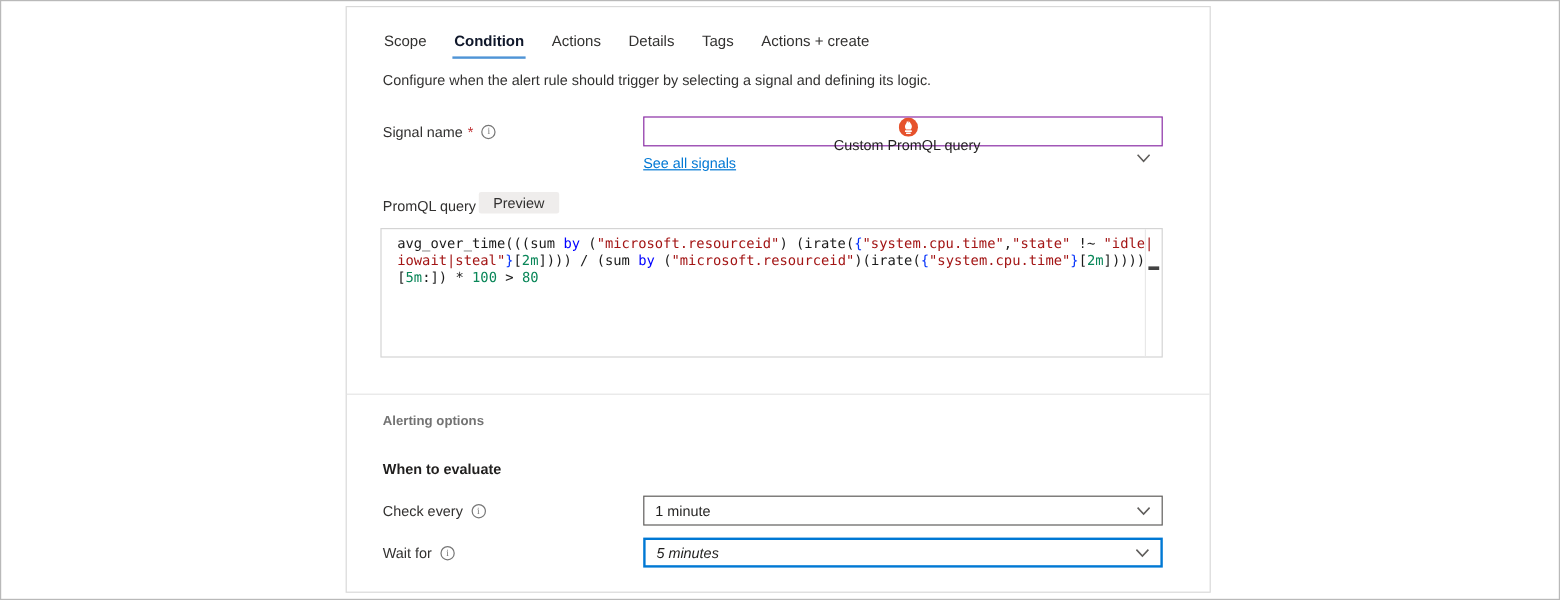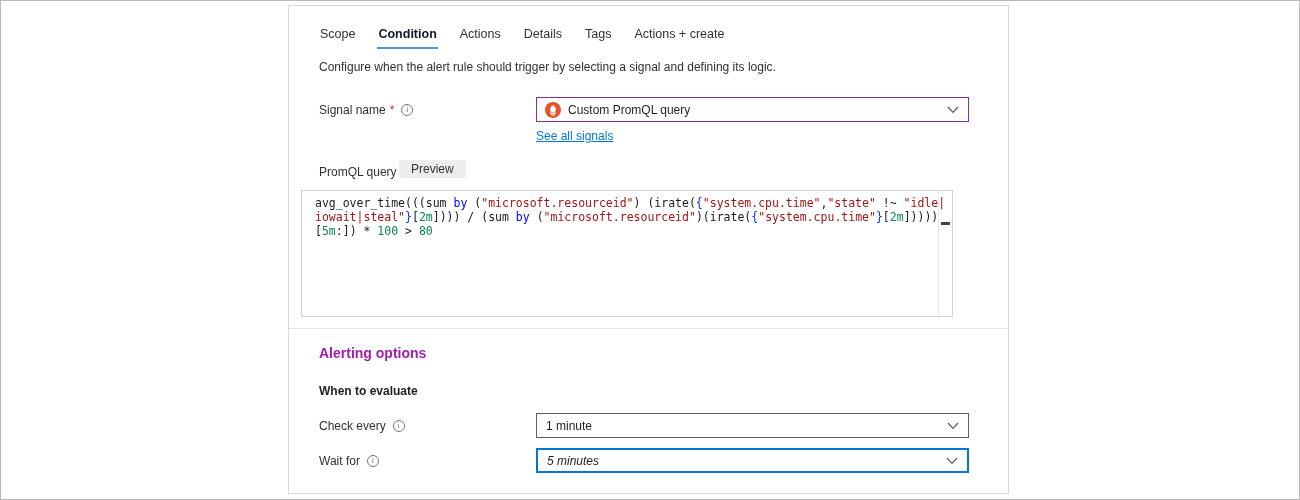--- a/index.html
+++ b/index.html
@@ -23,42 +23,42 @@
   
   .label{position:absolute;left:30px;font-size:12px;color:#323130;display:flex;align-items:center;height:25px;justify-content:flex-end;}
   .req{color:var(--req);margin-left:4px;}
   .info-icon{width:12px;height:12px;border:1px solid #767676;border-radius:50%;margin-left:7px;
              display:inline-flex;align-items:center;justify-content:center;
              font-size:8px;line-height:1;color:#767676;font-family:"Liberation Serif",serif;cursor:default;}
   .field{position:absolute;left:247px;width:433px;height:25px;background:#fff;display:flex;
          align-items:center;border:1px solid #605e5c;cursor:pointer;}
   .field-value{font-size:12px;color:#201f1e;margin-left:9px;white-space:nowrap;}
   .chevron{margin-left:auto;margin-right:9px;display:flex;align-items:center;}
-  .signal-field{border:1px solid var(--dirty);}
+  .signal-field{border:1px solid var(--dirty);flex-direction:column;}
   .focused-field{border:2px solid var(--focus);font-style:italic;}
   .prom-icon{width:16px;height:16px;margin-left:8px;display:inline-flex;flex:none;}
   .prom-icon + .field-value{margin-left:7px;}
   .see-all{position:absolute;left:247px;top:123px;font-size:12px;color:var(--link);
            text-decoration:underline;cursor:pointer;}
   .preview-btn{position:absolute;left:110px;top:154px;height:18px;padding:0 12px;border:none;
                background:#efedec;color:#323130;font-size:12px;font-family:inherit;
                border-radius:2px;cursor:pointer;}
   
-  .editor{position:absolute;left:12px;top:184px;width:652px;height:127px;background:#fff;
+  .editor{position:absolute;left:28px;top:184px;width:652px;height:108px;background:#fff;
           border:1px solid #d4d4d4;cursor:text;}
   .code{position:absolute;left:0;top:5px;right:14px;bottom:0;padding-left:13px;
         font-family:"DejaVu Sans Mono",monospace;font-size:11.5px;line-height:14px;color:var(--c-plain);}
   .code-line{white-space:pre;}
   .tk-p{color:var(--c-plain);} .tk-k{color:var(--c-key);} .tk-s{color:var(--c-str);}
   .tk-n{color:var(--c-num);} .tk-b{color:var(--c-brace);}
   .gutter{position:absolute;top:0;bottom:0;right:0;width:14px;border-left:1px solid #e8e8e8;}
   .thumb{position:absolute;right:2px;top:31px;width:9px;height:3px;background:#424242;}
   
   .divider{position:absolute;left:0;width:100%;top:322px;border-top:1px solid #e5e5e5;}
-  .h-alerting{position:absolute;left:30px;top:339px;font-size:14px;font-weight:bold;color:#a21caf;}
+  .h-alerting{position:absolute;left:30px;top:339px;font-size:11px;font-weight:bold;color:#737373;}
   .h-when{position:absolute;left:30px;top:378px;font-size:12px;font-weight:bold;color:#201f1e;}
 </style>
 </head>
 <body>
 
 <div class="frame"></div>
 
 <div class="card">
 
   <div class="tabs">

